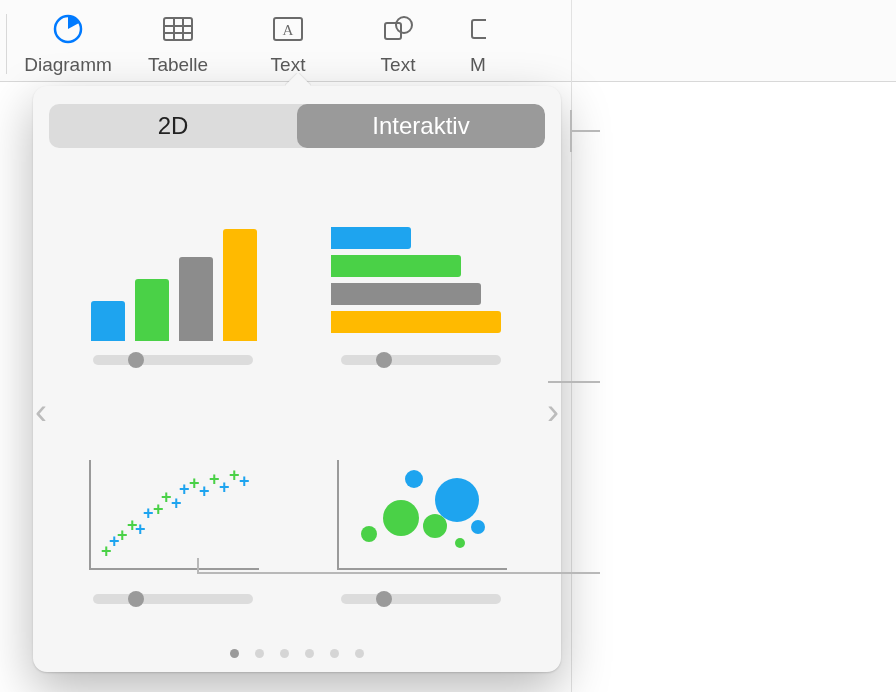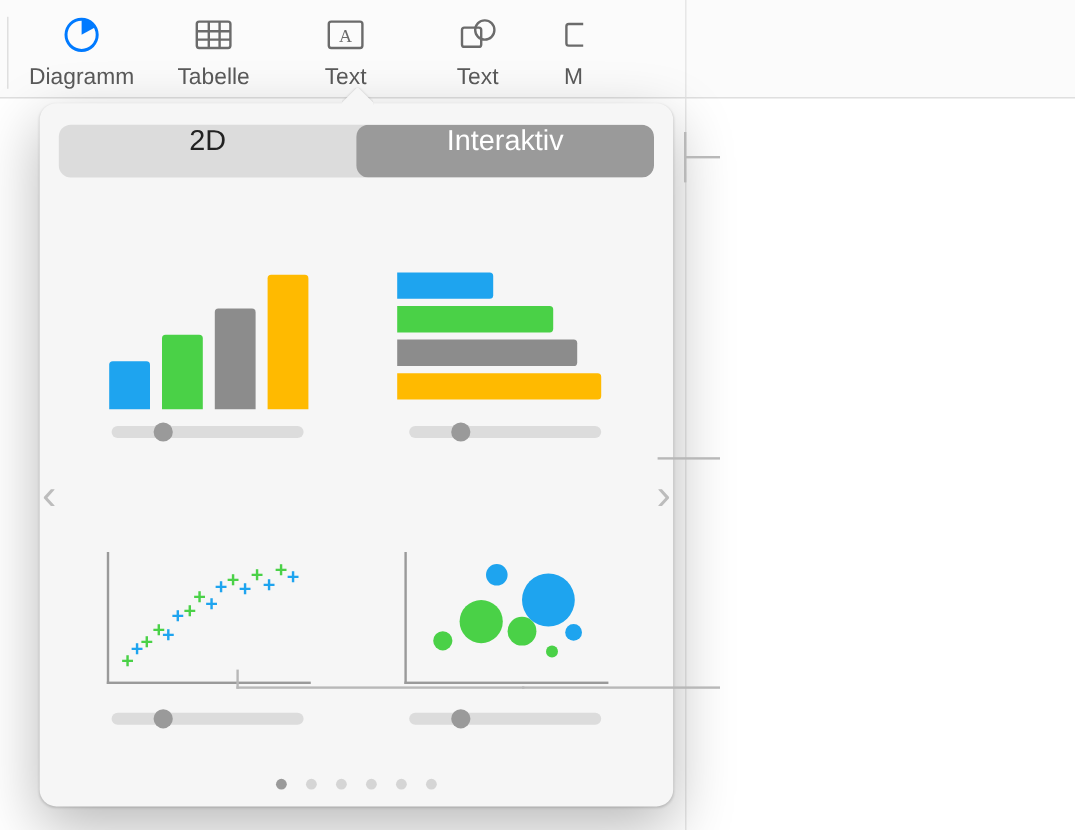--- a/index.html
+++ b/index.html
@@ -82,20 +82,21 @@
     .seg {
       display: flex;
       background: #dcdcdc;
       border-radius: 10px;
       height: 44px;
       overflow: hidden;
     }
     .seg-item {
       flex: 1;
       display: flex;
+      align-items: center;
       justify-content: center;
       font-size: 24px;
       color: #222;
       cursor: pointer;
       position: relative;
     }
     .seg-item + .seg-item::before {
       content: "";
       position: absolute;
       left: 0;

